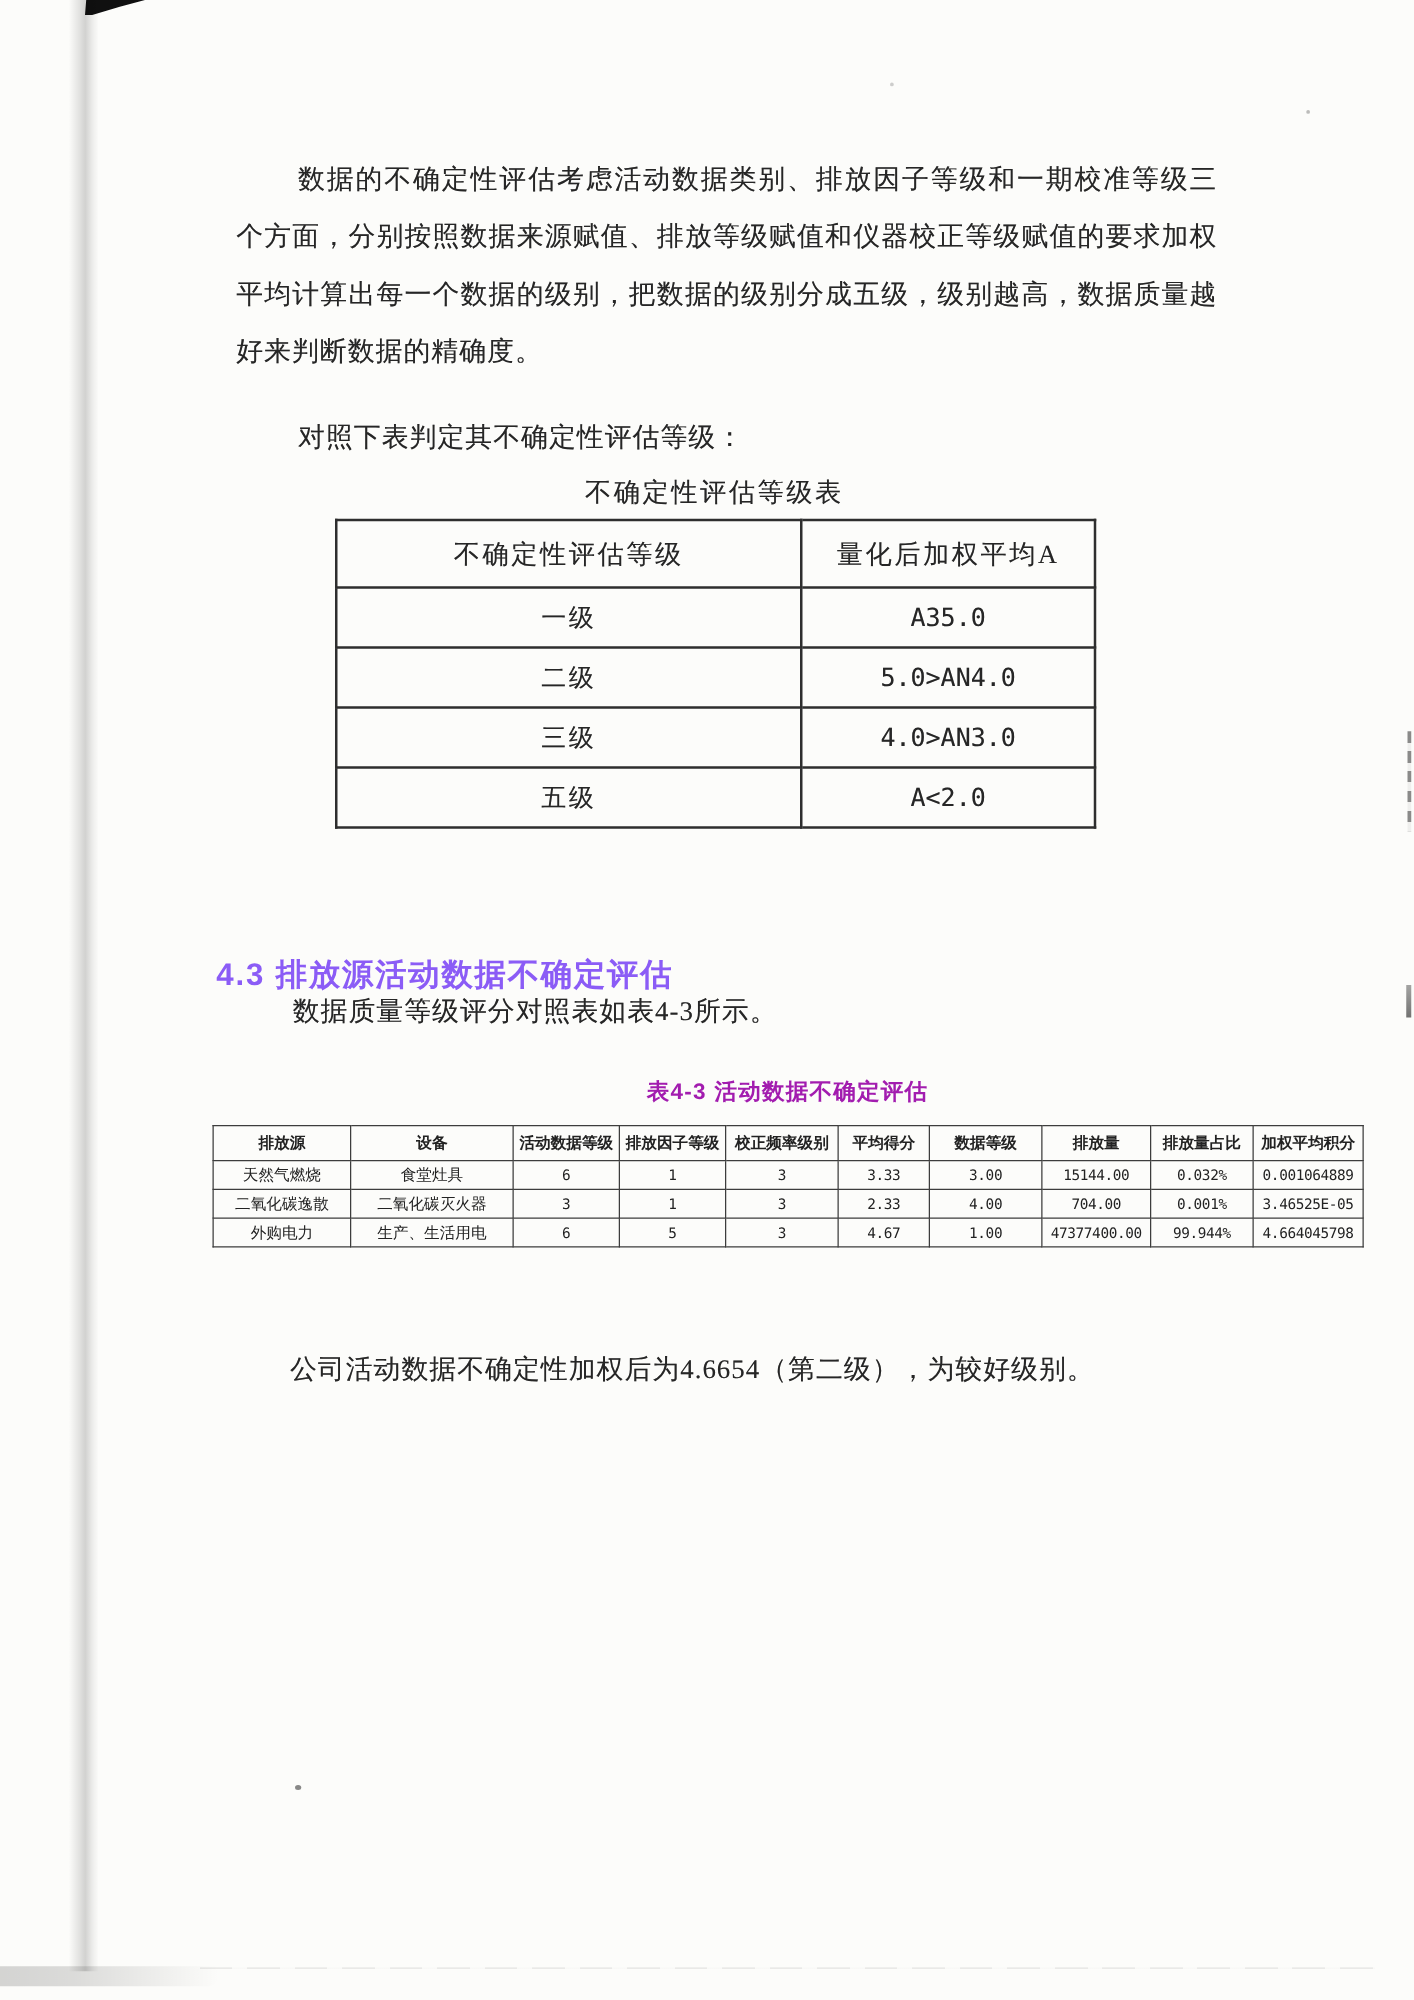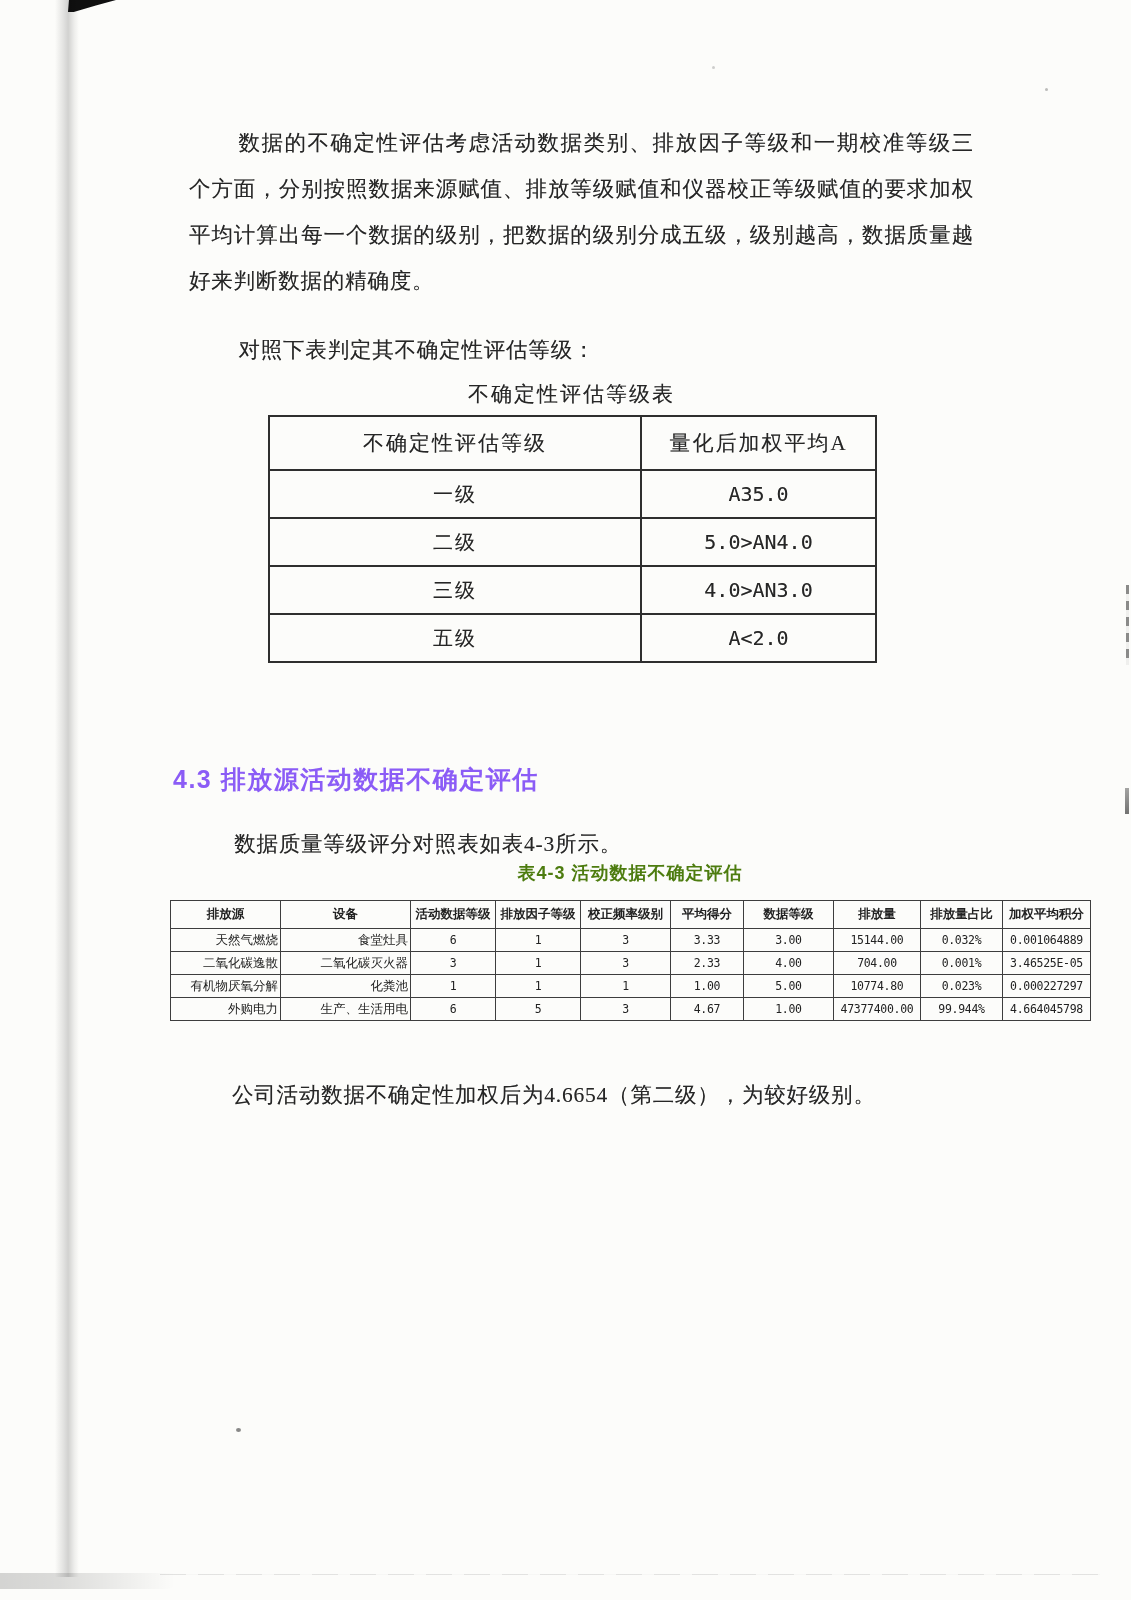--- a/index.html
+++ b/index.html
@@ -53,24 +53,24 @@
   .grade-title{
     position:absolute;left:268px;top:380px;width:607px;margin:0;
     font-size:21px;text-align:center;letter-spacing:2px;color:#262626;
     font-weight:normal;text-shadow:0 0 0.5px rgba(0,0,0,0.35);
   }
   .section-heading{
     position:absolute;left:173px;top:763px;margin:0;
     font-size:25px;font-weight:bold;letter-spacing:1.5px;color:#8b5cf6;
     font-family:"Liberation Sans",sans-serif;
   }
-  .para3{top:807px;text-indent:2.1em;}
+  .para3{top:772px;text-indent:2.1em;}
   .activity-caption{
     position:absolute;left:170px;top:861px;width:920px;margin:0;
-    font-size:18px;font-weight:bold;text-align:center;letter-spacing:1px;color:#4d7c0f;
+    font-size:18px;font-weight:bold;text-align:center;letter-spacing:1px;color:#a21caf;
     font-family:"Liberation Sans",sans-serif;
   }
 
   
   table{border-collapse:collapse;}
   .grade-table{
     position:absolute;left:268px;top:415px;width:607px;table-layout:fixed;
   }
   .grade-table th,.grade-table td{
     border:2px solid #2e2e2e;text-align:center;vertical-align:middle;
@@ -87,21 +87,21 @@
     position:absolute;left:170px;top:900px;width:920px;table-layout:fixed;
     font-size:12.5px;
   }
   .activity-table th,.activity-table td{
     border:1.4px solid #3d3d3d;text-align:center;vertical-align:middle;
     color:#222;padding:0 2px;overflow:hidden;white-space:nowrap;
   }
   .activity-table th{height:27px;font-family:"Liberation Sans",sans-serif;font-weight:bold;font-size:12.5px;}
   .activity-table td{height:22px;}
   .activity-table td.num{font-family:"DejaVu Sans Mono",monospace;font-size:11.5px;letter-spacing:-0.3px;}
-  .activity-table td.cjk{font-size:12.5px;text-align:right;}
+  .activity-table td.cjk{font-size:12.5px;}
   .activity-table tr.total td{height:18px;}
 </style>
 </head>
 <body>
 
 <div class="corner-wedge"></div>
 <div class="binding-shadow"></div>
 <div class="bottom-edge-line"></div>
 <div class="bottom-left-smudge"></div>
 <div class="right-edge-dashes"></div>
@@ -195,32 +195,20 @@
       <td class="num">3</td>
       <td class="num">1</td>
       <td class="num">3</td>
       <td class="num">2.33</td>
       <td class="num">4.00</td>
       <td class="num">704.00</td>
       <td class="num">0.001%</td>
       <td class="num">3.46525E-05</td>
     </tr>
     <tr>
-      <td class="cjk">有机物厌氧分解</td>
-      <td class="cjk">化粪池</td>
-      <td class="num">1</td>
-      <td class="num">1</td>
-      <td class="num">1</td>
-      <td class="num">1.00</td>
-      <td class="num">5.00</td>
-      <td class="num">10774.80</td>
-      <td class="num">0.023%</td>
-      <td class="num">0.000227297</td>
-    </tr>
-    <tr>
       <td class="cjk">外购电力</td>
       <td class="cjk">生产、生活用电</td>
       <td class="num">6</td>
       <td class="num">5</td>
       <td class="num">3</td>
       <td class="num">4.67</td>
       <td class="num">1.00</td>
       <td class="num">47377400.00</td>
       <td class="num">99.944%</td>
       <td class="num">4.664045798</td>

